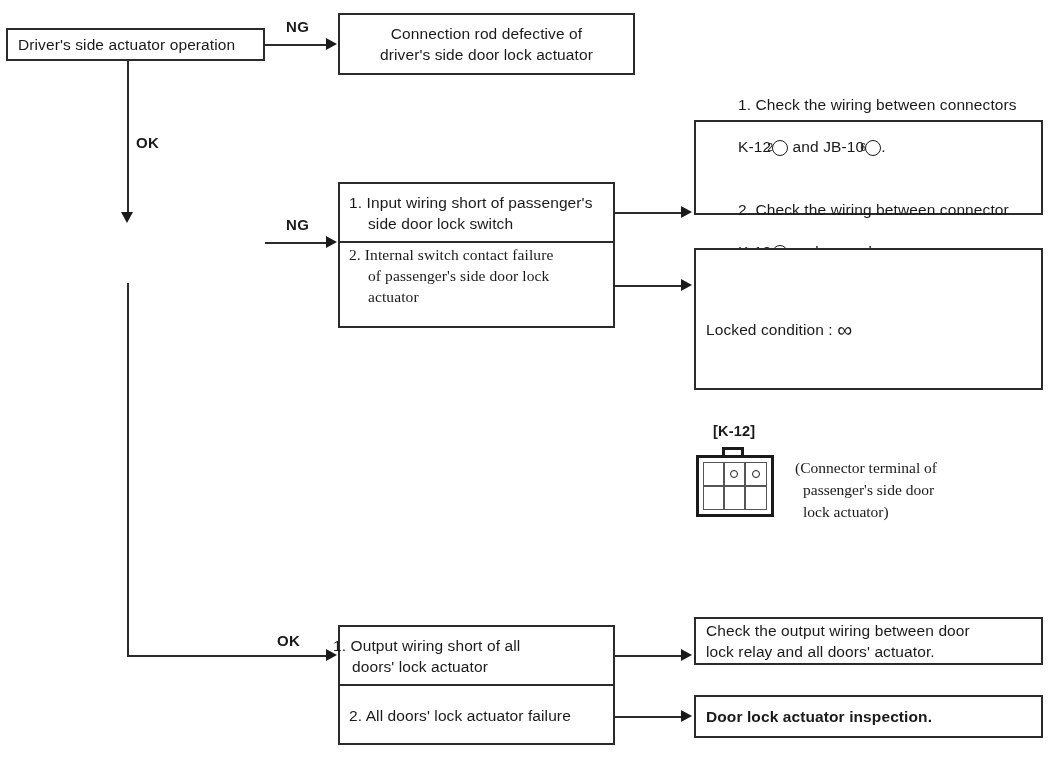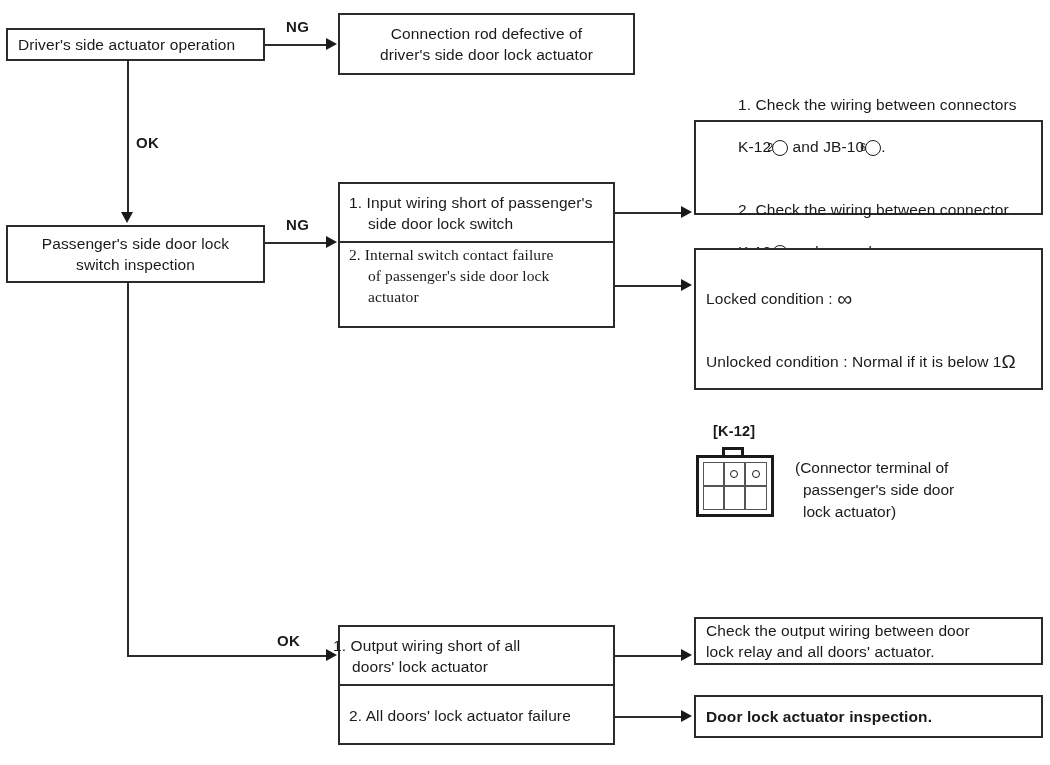--- a/index.html
+++ b/index.html
@@ -157,24 +157,20 @@
 
   <div class="box" style="left:338px; top:13px; width:297px; height:62px;">
     <div class="txt center">Connection rod defective of
 driver's side door lock actuator</div>
   </div>
 
   <div class="line-v" style="left:127px; top:61px; height:152px;"></div>
   <div class="arrow-d" style="left:120.5px; top:212px;"></div>
   <div class="lbl" style="left:136px; top:134px;">OK</div>
 
-  <div class="box" style="left:6px; top:225px; width:259px; height:58px;">
-    <div class="txt center">Passenger's side door lock
-switch inspection</div>
-  </div>
 
   <div class="line-h" style="left:265px; top:242px; width:63px;"></div>
   <div class="arrow-r" style="left:326px; top:235.5px;"></div>
   <div class="lbl" style="left:286px; top:216px;">NG</div>
 
   <div class="box" style="left:338px; top:182px; width:277px; height:146px;">
   </div>
   <div class="divider" style="left:338px; top:241px; width:277px;"></div>
   <div class="cell" style="left:338px; top:184px; width:277px; height:57px;">
     <div class="txt left hang">1. Input wiring short of passenger's
@@ -203,43 +199,40 @@
         <span style="margin-left:19px; display:inline-block;"><span>K-12</span><span class="circnum">1</span><span> and ground.</span></span>
       </div>
     </div>
   </div>
 
   <div class="box" style="left:694px; top:248px; width:349px; height:142px;">
     <div class="txt left" style="padding:0 10px;">
       <div>
         <span>Locked condition : </span><span class="inf">∞</span>
       </div>
-      <div>
-        <span>Unlocked condition : Normal if it is below 1</span><span class="ohm">Ω</span>
-      </div>
     </div>
   </div>
 
   <div class="kl" style="left:713px; top:423px;">[K-12]</div>
 
   <div id="connector-tab" style="left:722px; top:447px; width:22px; height:9px;"></div>
 
   <div id="connector-shell" style="left:696px; top:455px; width:78px; height:62px;"></div>
 
   <div class="cgrid" style="left:703px; top:462px; width:21px; height:24px;"></div>
   <div class="cgrid" style="left:724px; top:462px; width:21px; height:24px;"></div>
   <div class="cgrid" style="left:745px; top:462px; width:22px; height:24px;"></div>
   <div class="cgrid" style="left:703px; top:486px; width:21px; height:24px;"></div>
   <div class="cgrid" style="left:724px; top:486px; width:21px; height:24px;"></div>
   <div class="cgrid" style="left:745px; top:486px; width:22px; height:24px;"></div>
 
   <div class="pin" style="left:730px; top:470px;"></div>
   <div class="pin" style="left:752px; top:470px;"></div>
 
-  <div class="caption" style="left:795px; top:457px; width:240px;">(Connector terminal of
+  <div class="caption" style="left:795px; top:457px; width:240px;font-family:Liberation Serif, serif;">(Connector terminal of
  passenger's side door
  lock actuator)</div>
 
   <div class="line-v" style="left:127px; top:283px; height:374px;"></div>
   <div class="line-h" style="left:127px; top:655px; width:201px;"></div>
   <div class="arrow-r" style="left:326px; top:648.5px;"></div>
   <div class="lbl" style="left:277px; top:632px;">OK</div>
 
   <div class="box" style="left:338px; top:625px; width:277px; height:120px;">
   </div>

